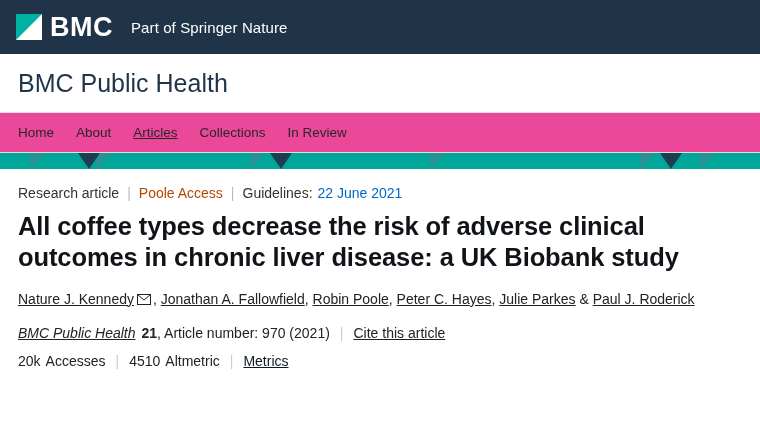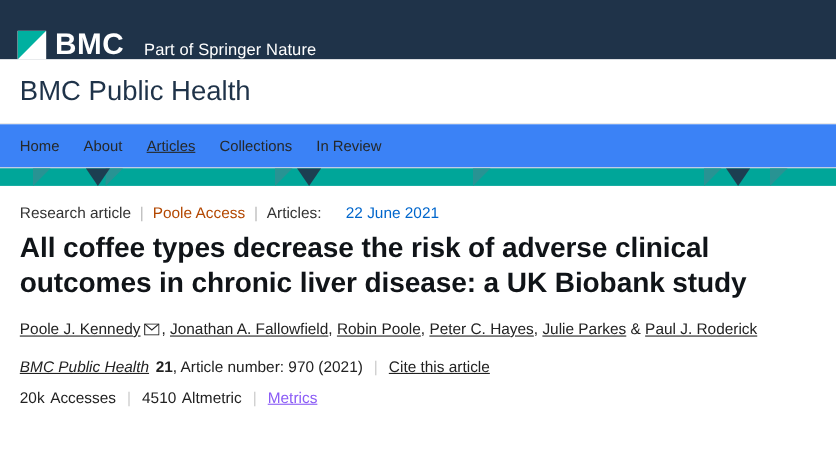--- a/index.html
+++ b/index.html
@@ -9,21 +9,21 @@
     background: #ffffff;
     font-family: "Liberation Sans", sans-serif;
     overflow: hidden;
   }
 
   
   .brandbar {
     height: 54px;
     background: #1f3349;
     display: flex;
-    align-items: flex-end;
+    align-items: center;
     padding: 0 16px;
   }
   .logo-mark {
     width: 26px; height: 26px;
     background: #ffffff;
     position: relative;
     overflow: hidden;
     flex: 0 0 auto;
   }
   .logo-mark::after {
@@ -58,21 +58,21 @@
   }
   .journal-title {
     font-size: 25px;
     color: #1f3349;
     font-weight: normal;
     line-height: 1.1;
   }
 
   
   .navbar {
-    background: #3b82f6;
+    background: #ec4899;
     border-bottom: 1px solid #e0e0e0;
     display: flex;
     align-items: center;
     padding: 0 18px;
     height: 40px;
     gap: 22px;
   }
   .nav-item {
     font-size: 13.5px;
     color: #25282a;
@@ -190,21 +190,21 @@
   }
   .metrics .num { font-weight: normal; }
   .metrics .lbl { margin-left: 5px; }
   .metrics .divider {
     color: #cccccc;
     margin: 0 10px;
   }
   .metrics .metrics-link {
     text-decoration: underline;
     cursor: pointer;
-    color: #8b5cf6;
+    color: #0f172a;
   }
 </style>
 </head>
 <body>
 
 <div class="brandbar">
   <div class="logo-mark"></div>
   <div class="logo-text">BMC</div>
   <div class="springer-text">Part of Springer Nature</div>
 </div>
@@ -233,28 +233,28 @@
   <div class="tri2" style="left:660px"></div>
 </div>
 
 <div class="article">
 
   <div class="meta-line">
     <span>Research article</span>
     <span class="sep">|</span>
     <span class="open-access">Poole Access</span>
     <span class="sep">|</span>
-    <span class="pub-label">Articles:</span>
-    <span class="pub-date" style="margin-left:22px">22 June 2021</span>
+    <span class="pub-label">Guidelines:</span>
+    <span class="pub-date" style="margin-left:5px">22 June 2021</span>
   </div>
 
   <h1 class="article-title">All coffee types decrease the risk of adverse clinical outcomes in chronic liver disease: a UK Biobank study</h1>
 
   <div class="authors">
-    <a>Poole J. Kennedy</a><span class="envelope"><svg width="14" height="11" viewBox="0 0 14 11">
+    <a>Nature J. Kennedy</a><span class="envelope"><svg width="14" height="11" viewBox="0 0 14 11">
           <rect x="0.5" y="0.5" width="13" height="10" fill="none" stroke="#222" stroke-width="1"></rect>
           <path d="M0.5 0.5 L7 6 L13.5 0.5" fill="none" stroke="#222" stroke-width="1"></path>
         </svg></span><span>, </span><a>Jonathan A. Fallowfield</a><span>, </span><a>Robin Poole</a><span>, </span><a>Peter C. Hayes</a><span>, </span><a>Julie Parkes</a><span> &amp; </span><a>Paul J. Roderick</a>
   </div>
 
   <div class="citation">
     <span class="jname">BMC Public Health</span>
     <span class="vol">21</span>
     <span>, Article number: 970 (2021)</span>
     <span class="divider">|</span>

